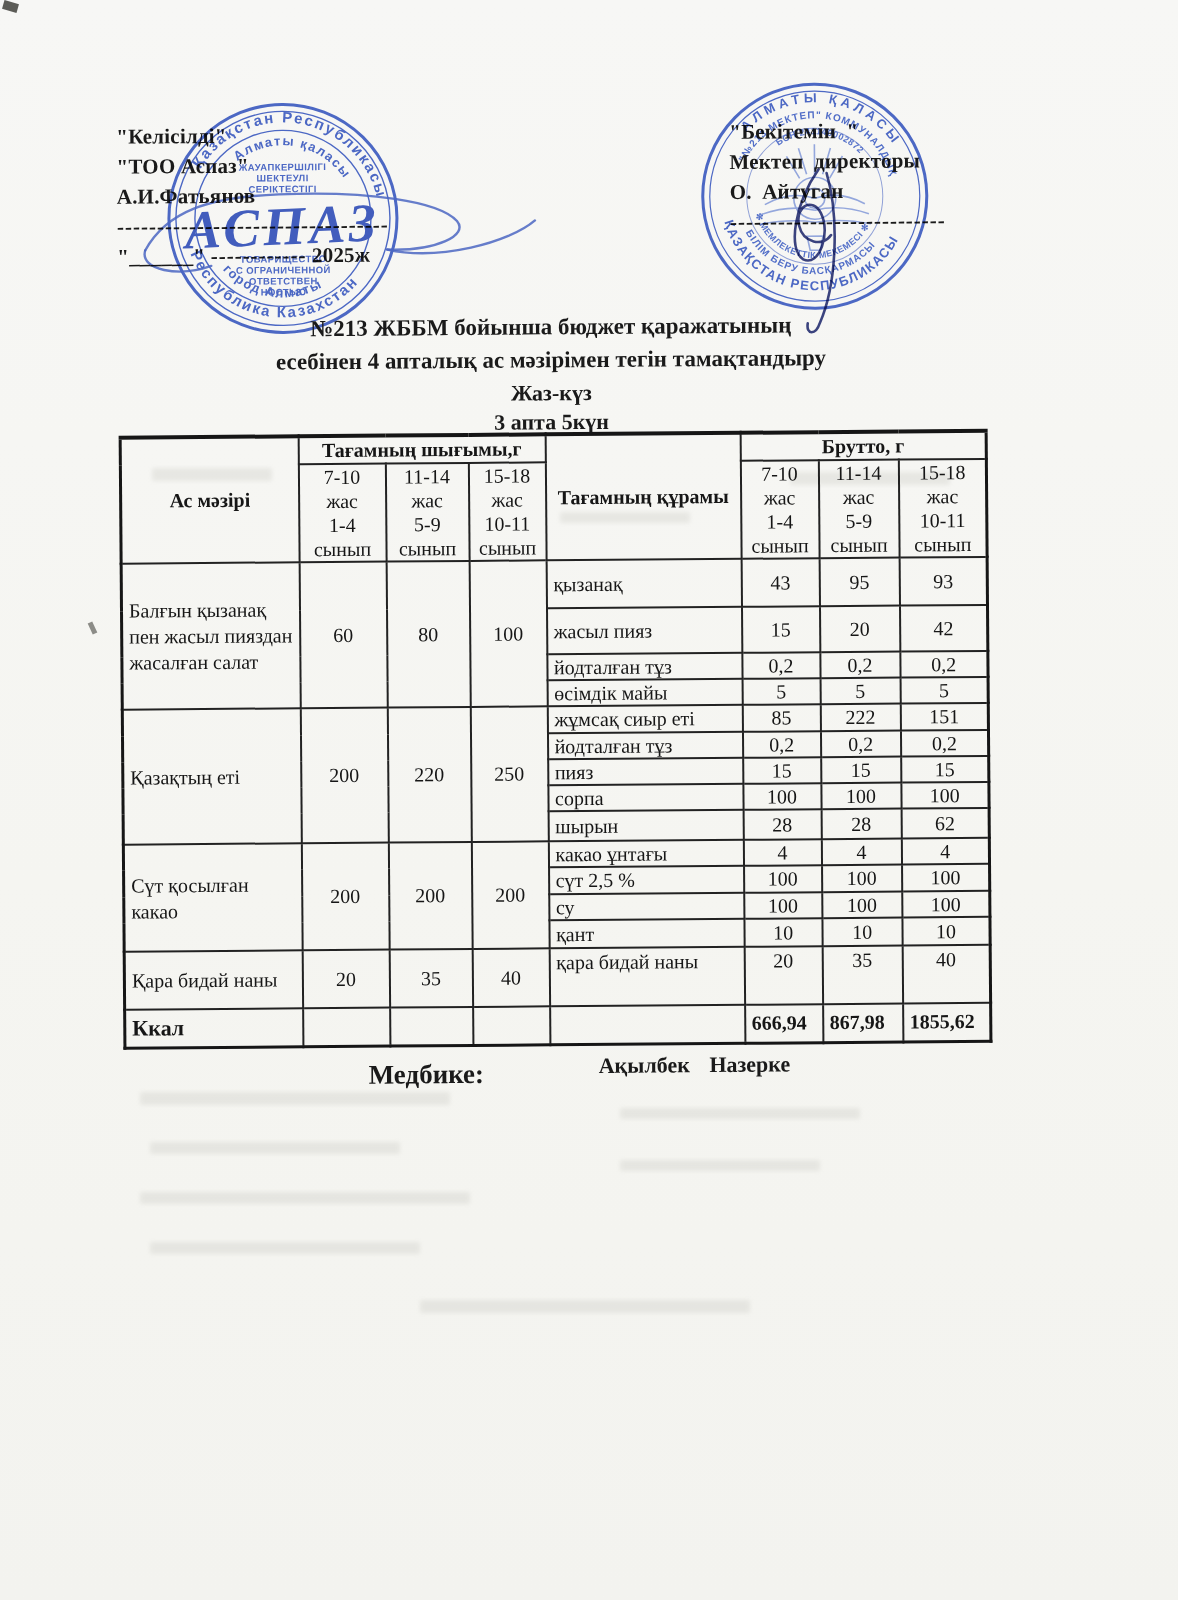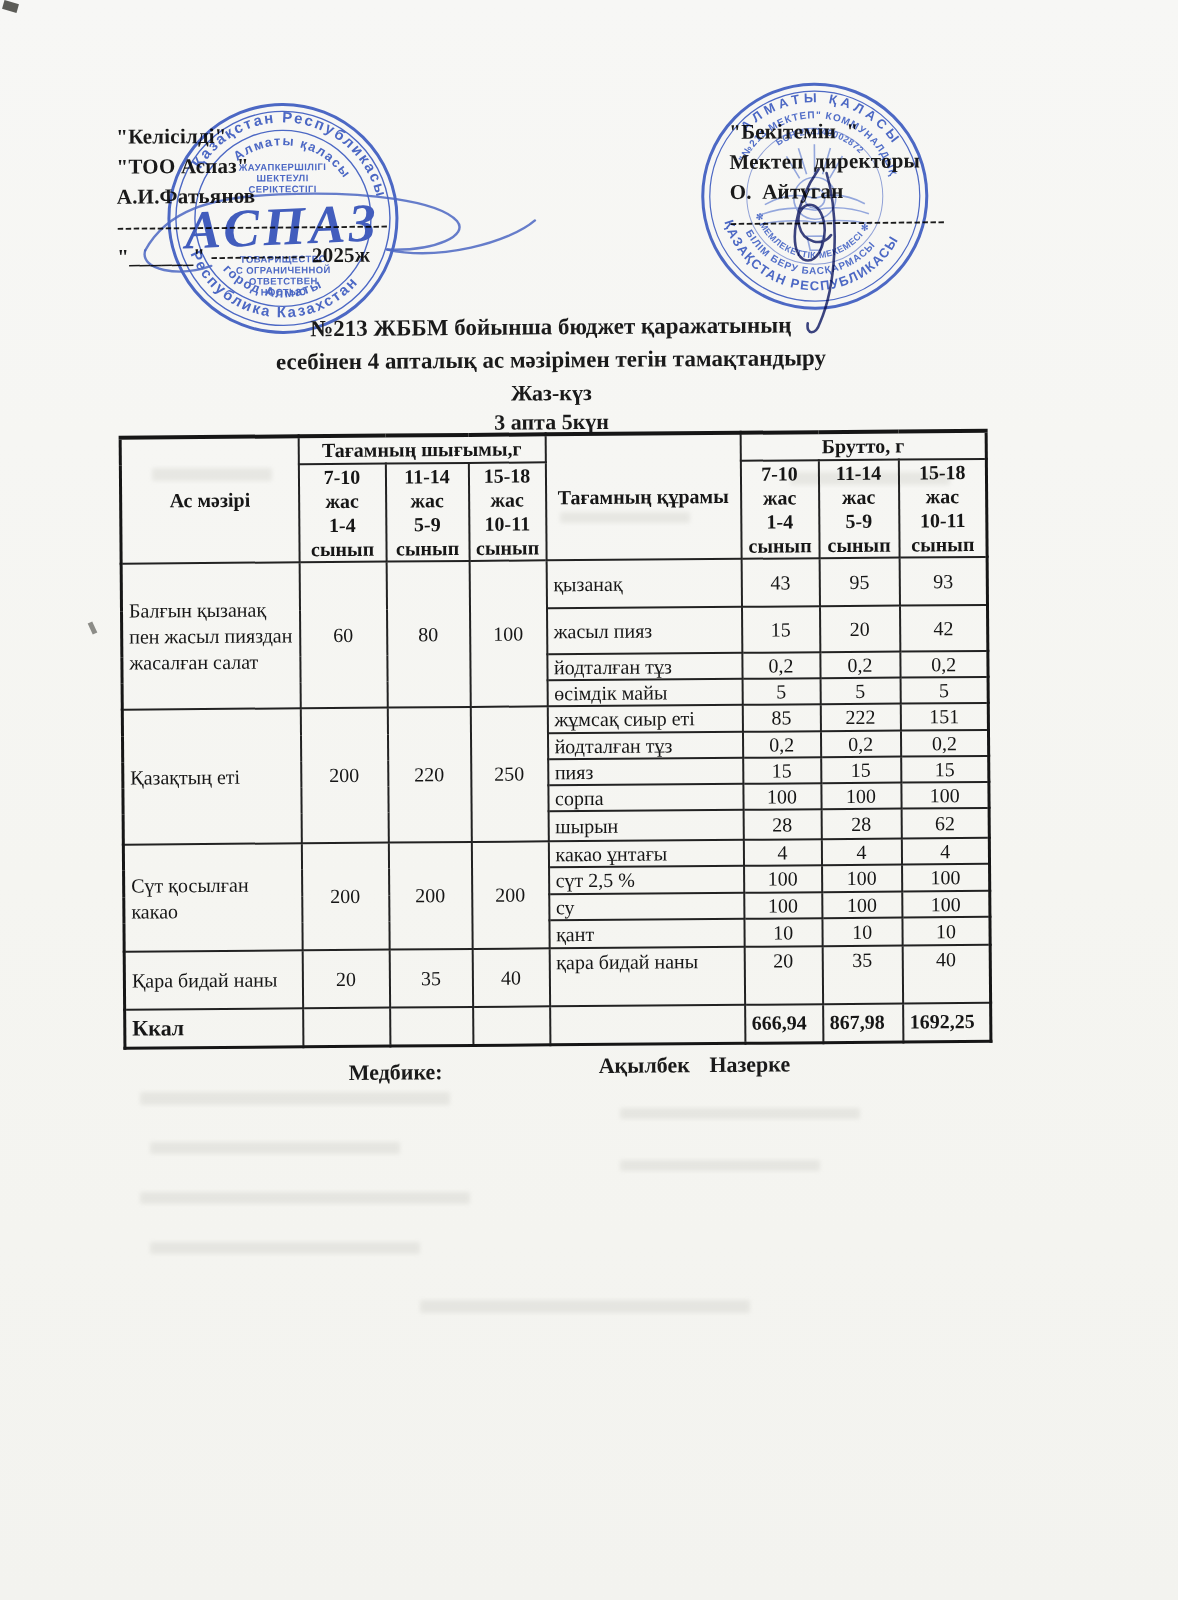--- a/index.html
+++ b/index.html
@@ -28,29 +28,29 @@
 
   
   .doc-table {
     position:absolute; left:120px; top:432px;
     border-collapse:collapse; table-layout:fixed; width:866px;
     font-size:20px; color:#161616;
   }
   .doc-table td { border:2px solid #222; padding:0 6px; vertical-align:middle; overflow:hidden; }
   .doc-table { border:3px solid #161616; border-top-width:4px; }
   .hdr { font-weight:bold; text-align:center; }
-  .c-age { font-weight:bold; text-align:center; white-space:pre-line; line-height:24px; }
+  .c-age { font-weight:normal; text-align:center; white-space:pre-line; line-height:24px; }
   .c-menu { text-align:left; line-height:26px; padding-left:8px; }
   .c-comp { text-align:left; padding-left:8px; }
   .c-num { text-align:center; }
   .kcal-label { font-weight:bold; font-size:22px; padding-left:8px; }
   .kcal-val { font-weight:bold; }
 
   
-  .footer-label { position:absolute; left:345px; top:1058px; font-weight:bold; font-size:22px; }
+  .footer-label { position:absolute; left:365px; top:1058px; font-weight:bold; font-size:27px; }
   .footer-name  { position:absolute; left:595px; top:1053px; font-weight:bold; font-size:22px; word-spacing:14px; }
 
   
   .stamp { position:absolute; mix-blend-mode:multiply; opacity:.93; }
   .st-ring { fill:none; stroke:#3e5cc0; }
   .arc-big  { font:bold 15px "Liberation Sans", sans-serif; fill:#3e5cc0; letter-spacing:2px; }
   .arc-mid  { font:bold 13px "Liberation Sans", sans-serif; fill:#3e5cc0; letter-spacing:1.5px; }
   .arc-sm   { font:bold 10px "Liberation Sans", sans-serif; fill:#4463c4; letter-spacing:1px; }
   .arc-xs   { font:bold 9px  "Liberation Sans", sans-serif; fill:#4a68c6; letter-spacing:.5px; }
   .st-small { font:bold 9.5px "Liberation Sans", sans-serif; fill:#3e5cc0; letter-spacing:.4px; text-anchor:middle; }
@@ -322,21 +322,21 @@
       </tr>
 
       <tr style="height:38px">
         <td class="kcal-label">Ккал</td>
         <td></td>
         <td></td>
         <td></td>
         <td></td>
         <td class="kcal-val">666,94</td>
         <td class="kcal-val">867,98</td>
-        <td class="kcal-val">1692,25</td>
+        <td class="kcal-val">1855,62</td>
       </tr>
     </tbody>
       </table>
 
     <div class="footer-label">Медбике:</div>
     <div class="footer-name">Ақылбек Назерке</div>
 
   </div>
 </div>
 

